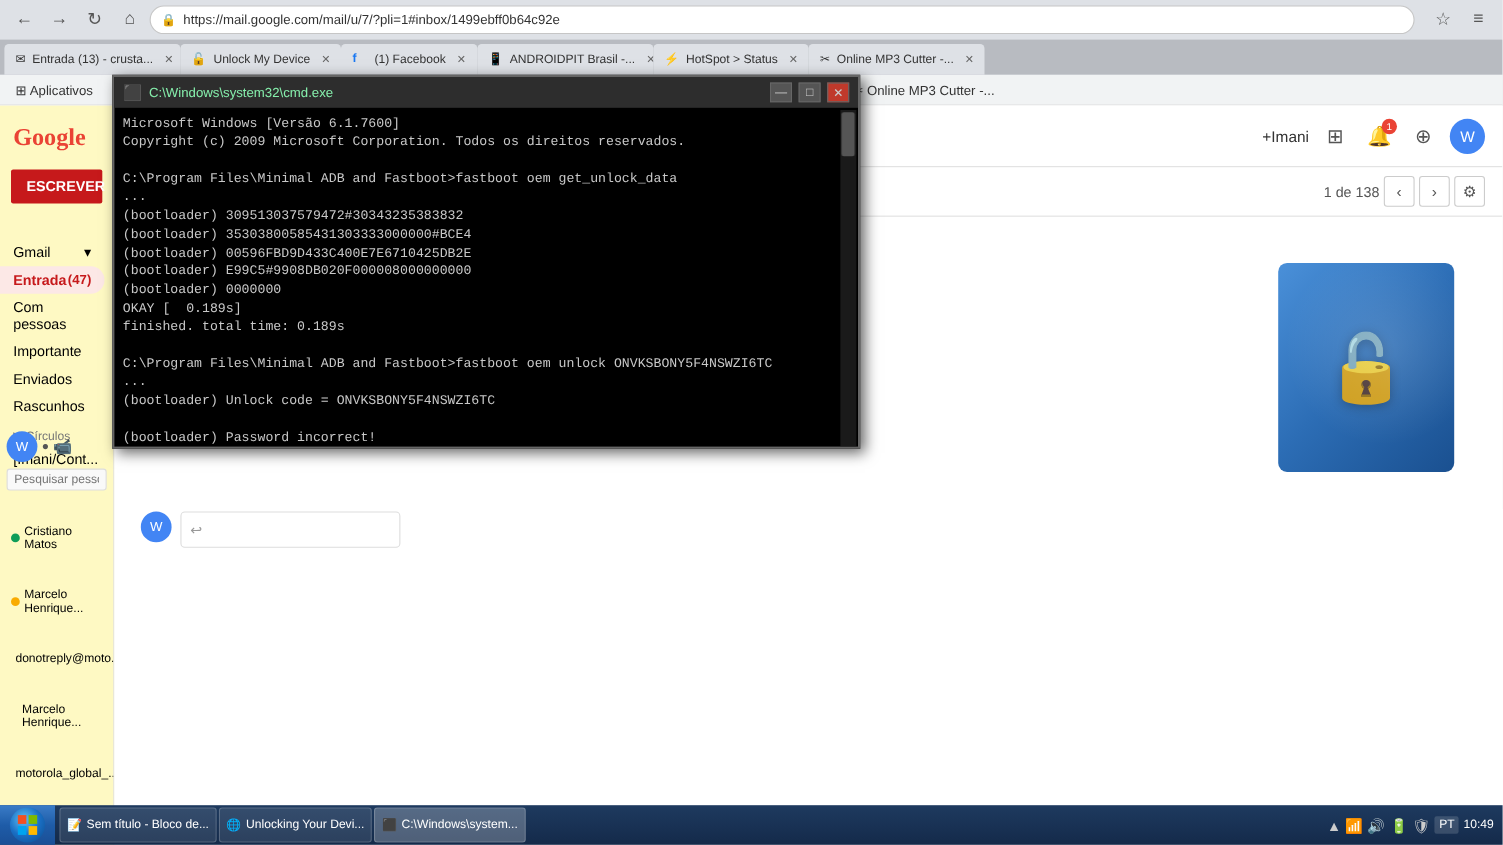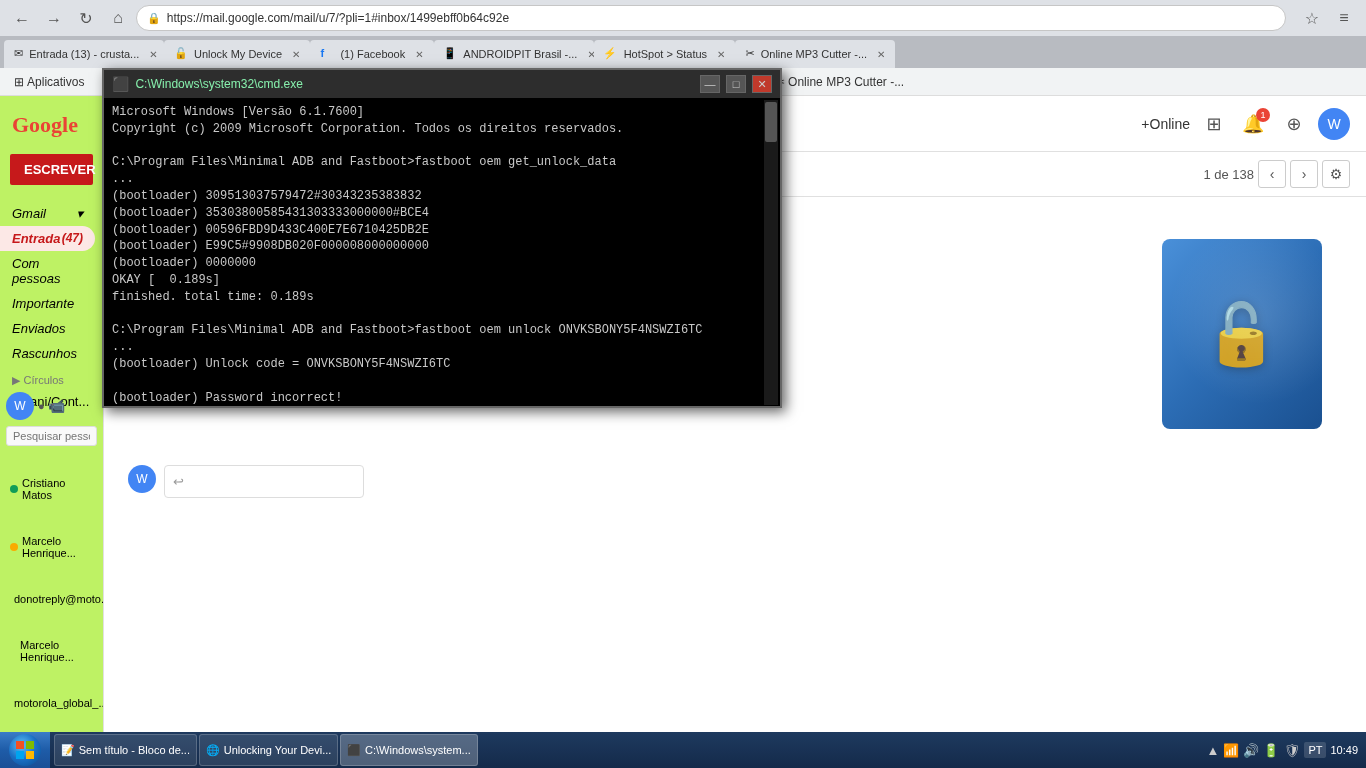--- a/index.html
+++ b/index.html
@@ -91,21 +91,21 @@
     
     .browser-content {
       display: flex;
       height: calc(768px - 96px);
       background: white;
     }
 
     
     .gmail-sidebar {
       width: 104px;
-      background: #bef264;
+      background: #fef9c3;
       border-right: 1px solid #e0e0e0;
       padding-top: 8px;
       overflow: hidden;
     }
     .gmail-logo {
       padding: 8px 12px;
       font-size: 22px;
       color: #EA4335;
       font-family: 'Georgia', serif;
       font-weight: bold;
@@ -116,21 +116,21 @@
       color: white;
       border: none;
       border-radius: 2px;
       padding: 8px 14px;
       font-size: 13px;
       font-weight: bold;
       cursor: pointer;
       width: calc(100% - 20px);
       text-align: left;
     }
-    .sidebar-nav { list-style: none; margin-top: 8px; font-style: italic; }
+    .sidebar-nav { list-style: none; margin-top: 24px; }
     .sidebar-nav li {
       padding: 5px 12px;
       font-size: 13px;
       cursor: pointer;
       display: flex;
       justify-content: space-between;
       border-radius: 0 20px 20px 0;
       margin-right: 8px;
     }
     .sidebar-nav li.active { background: #fce8e6; font-weight: bold; color: #c6191b; }
@@ -606,21 +606,21 @@
   </div>
 
   <div class="email-content">
 
     <div class="gmail-header">
       <div class="search-box">
         <input type="text" class="search-input" placeholder="Pesquisar no e-mail" style="">
         <button class="search-icon-btn">🔍</button>
       </div>
       <div class="header-right">
-        <span class="user-name">+Online</span>
+        <span class="user-name">+Imani</span>
         <div class="header-icon">⊞</div>
         <div class="header-icon notif-icon">
           🔔
           <span class="notif-badge">1</span>
         </div>
         <div class="header-icon">⊕</div>
         <div class="avatar">W</div>
       </div>
     </div>
 

